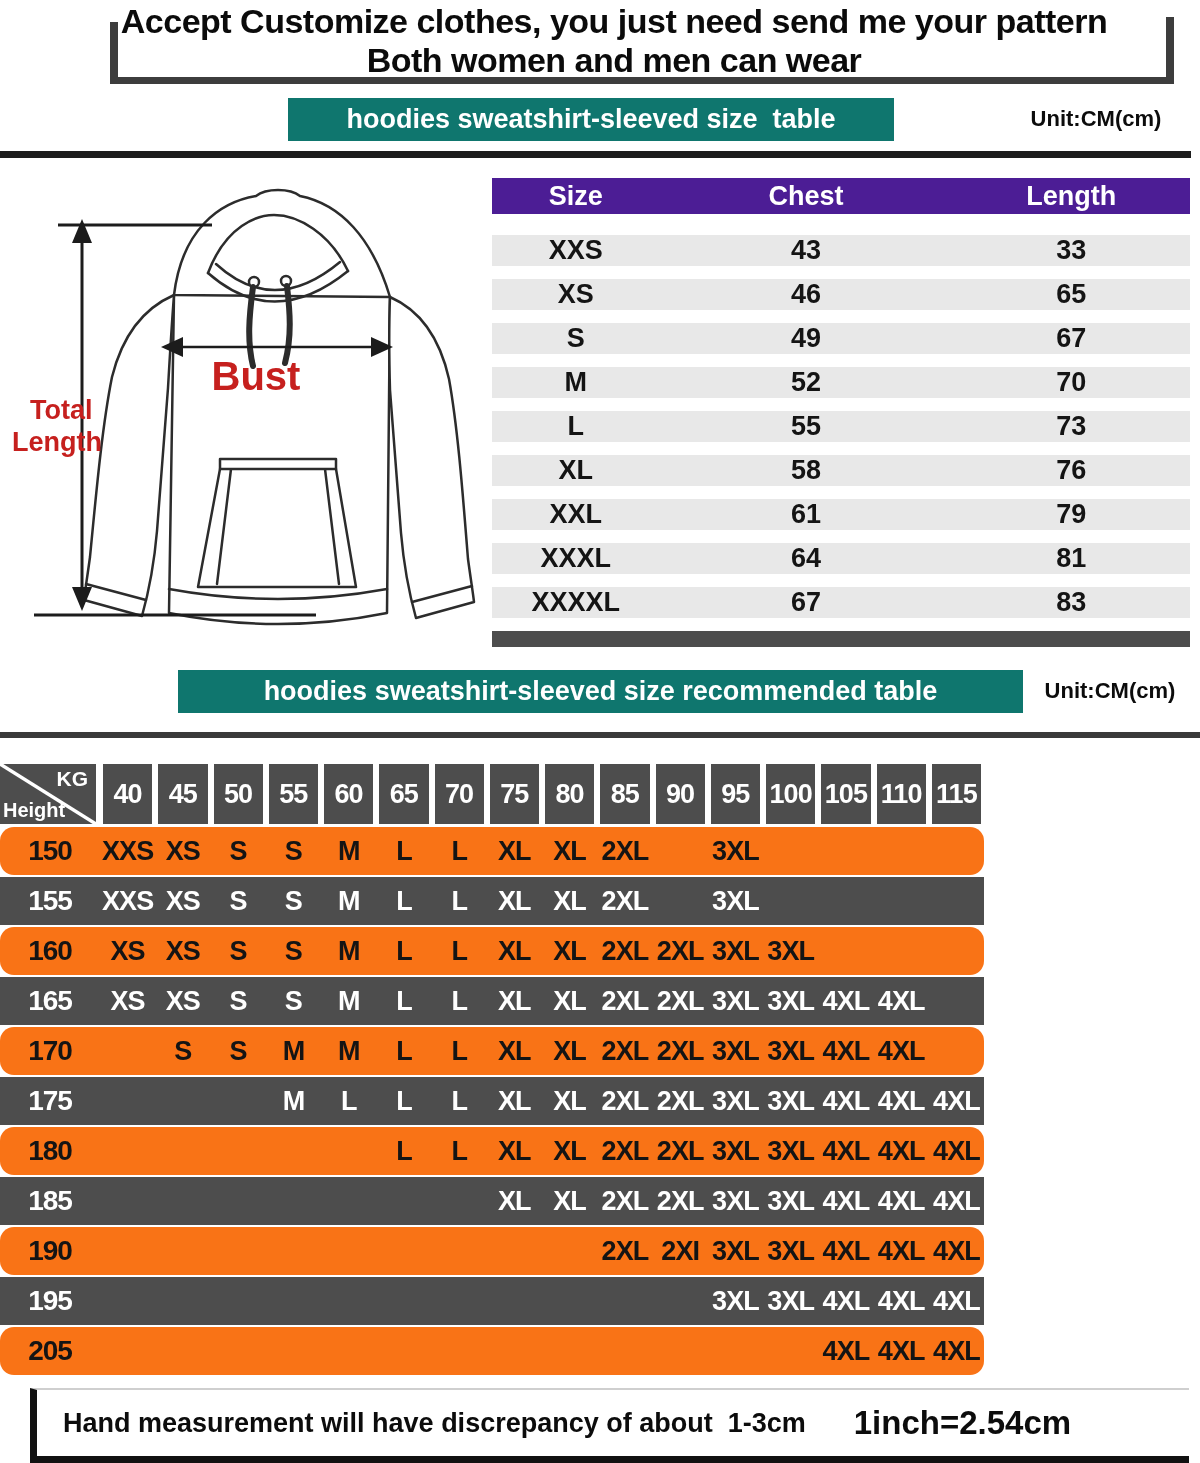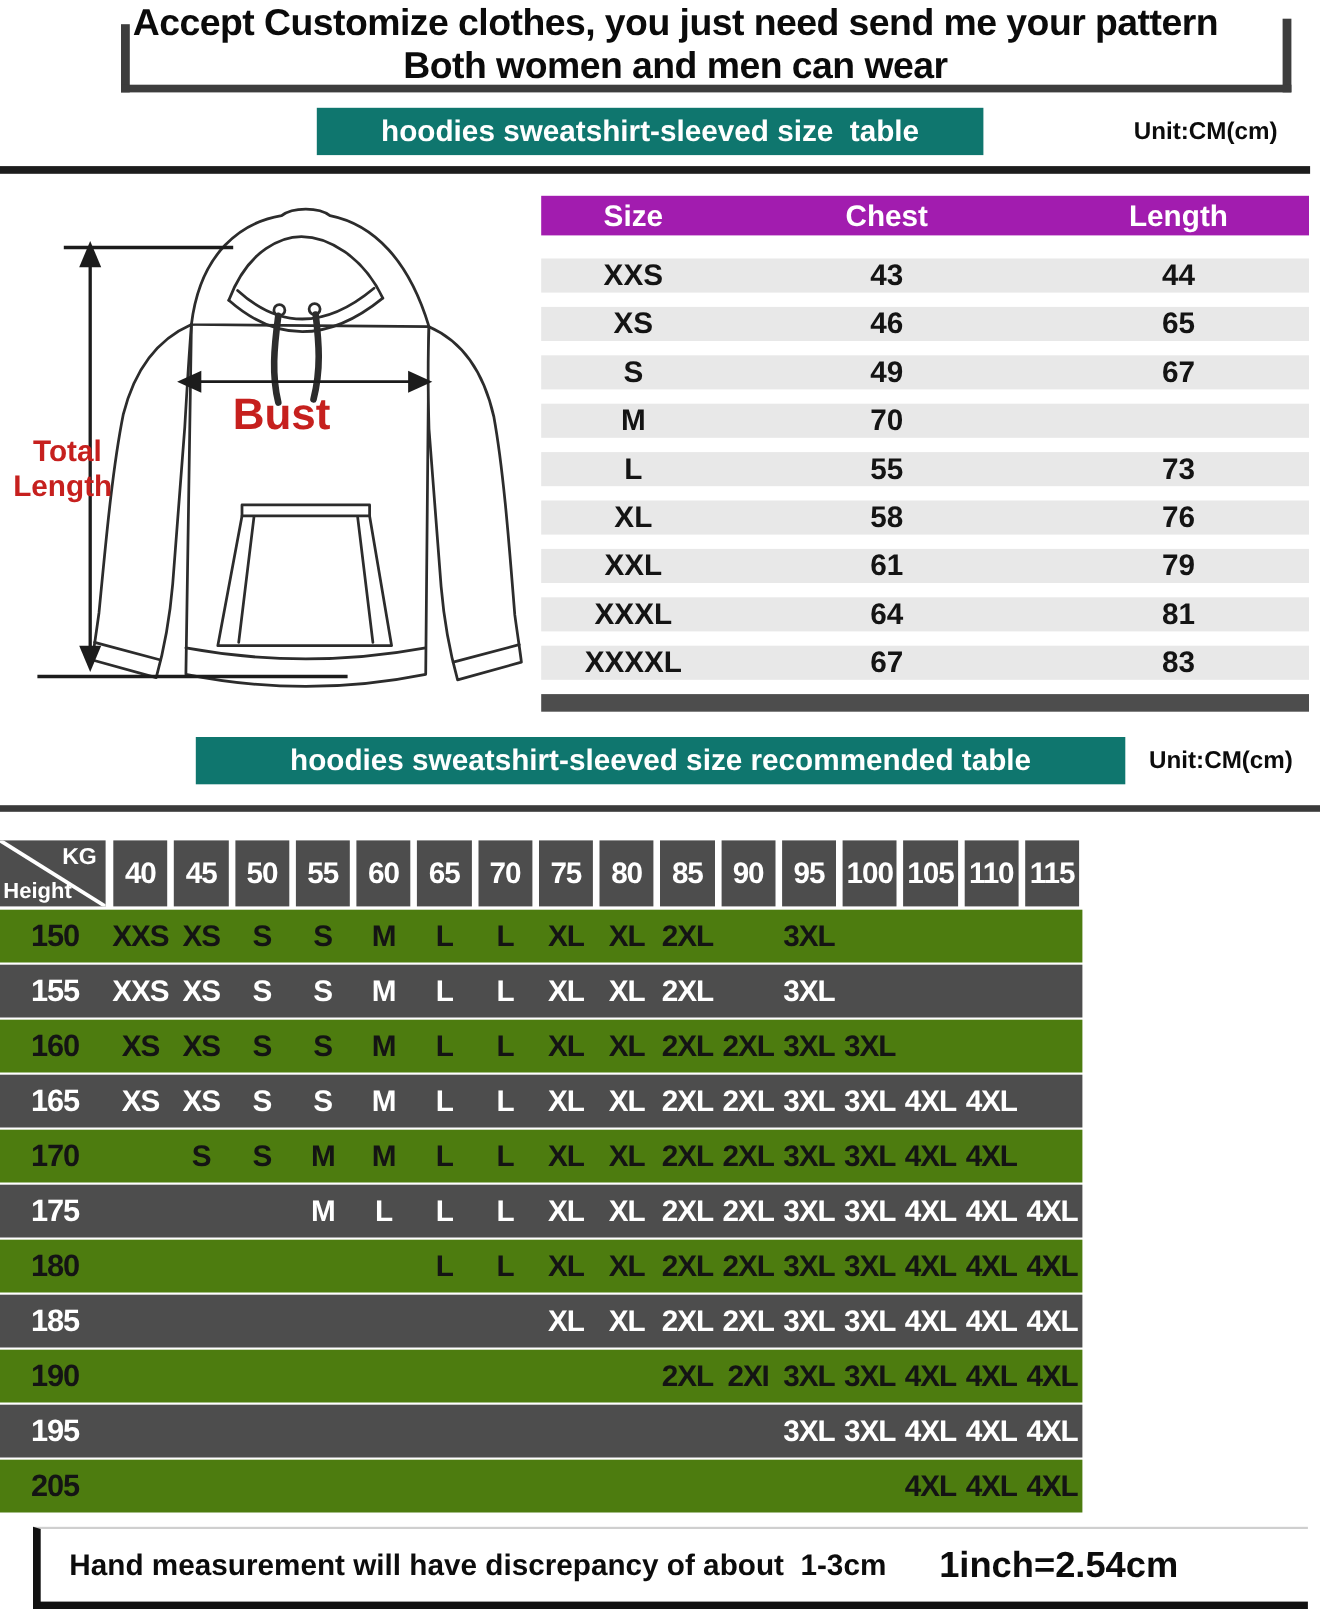--- a/index.html
+++ b/index.html
@@ -25,35 +25,35 @@
   #unit2{left:1020px;top:678px;width:180px;}
   .divider{position:absolute;background:#1d1d1d;}
   #divider1{left:0;top:151px;width:1191px;height:7px;}
   #divider2{left:0;top:732px;width:1200px;height:6px;background:#3a3a3a;}
   
   #diagram{left:6px;top:175px;width:478px;height:478px;}
   #diagram svg{overflow:visible;display:block;}
   
   #table1{left:492px;top:178px;width:698px;}
   .t1-grid{display:grid;grid-template-columns:24% 42% 34%;align-items:center;text-align:center;}
-  .t1-header{height:36px;background:#a21caf;color:#fff;font-size:27px;font-weight:700;margin-bottom:21px;}
+  .t1-header{height:36px;background:#4c1d95;color:#fff;font-size:27px;font-weight:700;margin-bottom:21px;}
   .t1-row{height:31px;background:#e8e8e8;color:#141414;font-size:27px;font-weight:700;margin-bottom:13px;}
   .t1-footer{height:16px;background:#4d4d4d;margin-top:4px;}
   
   #table2{left:0;top:764px;width:984px;}
   .reco-header-row{display:grid;grid-template-columns:100px repeat(16,1fr);height:60px;margin-bottom:3px;}
   .reco-hcell{position:relative;}
   .reco-hbox{margin:0 3px;height:100%;background:#4d4d4d;color:#fff;display:flex;
              align-items:center;justify-content:center;font-size:27px;font-weight:700;letter-spacing:-1px;}
   .reco-corner{position:relative;background:#4d4d4d;margin-right:4px;}
   .reco-corner svg{position:absolute;left:0;top:0;width:100%;height:100%;}
   .corner-kg{position:absolute;top:3px;right:8px;color:#fff;font-size:21px;font-weight:700;}
   .corner-height{position:absolute;bottom:2px;left:3px;color:#fff;font-size:20px;font-weight:700;}
   .reco-row{display:grid;grid-template-columns:100px repeat(16,1fr);height:48px;margin-bottom:2px;align-items:center;}
-  .reco-row.light{background:#4d7c0f;color:#141414;}
+  .reco-row.light{background:#f97316;color:#141414;border-radius:14px;}
   .reco-row.dark{background:#4d4d4d;color:#fff;}
   .reco-cell{text-align:center;font-weight:700;font-size:27px;letter-spacing:-1px;white-space:nowrap;}
   .height-cell{font-size:28px;}
   
   #footnote{left:30px;top:1388px;width:1152px;height:66px;border-left:7px solid #111;
             border-bottom:9px solid #111;border-top:2px solid #cfcfcf;
             display:flex;align-items:center;background:#fff;}
   #footnote .note{margin-left:26px;font-size:27px;font-weight:700;white-space:pre;}
   #footnote .conv{margin-left:48px;font-size:33px;font-weight:700;white-space:pre;}
 </style>
@@ -120,34 +120,35 @@
 
   <div id="table1" class="abs">
     <div class="t1-grid t1-header">
       <div>Size</div>
       <div>Chest</div>
       <div>Length</div>
     </div>
     <div class="t1-grid t1-row">
       <div>XXS</div>
       <div>43</div>
-      <div>44</div>
+      <div>33</div>
     </div>
     <div class="t1-grid t1-row">
       <div>XS</div>
       <div>46</div>
       <div>65</div>
     </div>
     <div class="t1-grid t1-row">
       <div>S</div>
       <div>49</div>
       <div>67</div>
     </div>
     <div class="t1-grid t1-row">
       <div>M</div>
+      <div>52</div>
       <div>70</div>
     </div>
     <div class="t1-grid t1-row">
       <div>L</div>
       <div>55</div>
       <div>73</div>
     </div>
     <div class="t1-grid t1-row">
       <div>XL</div>
       <div>58</div>

